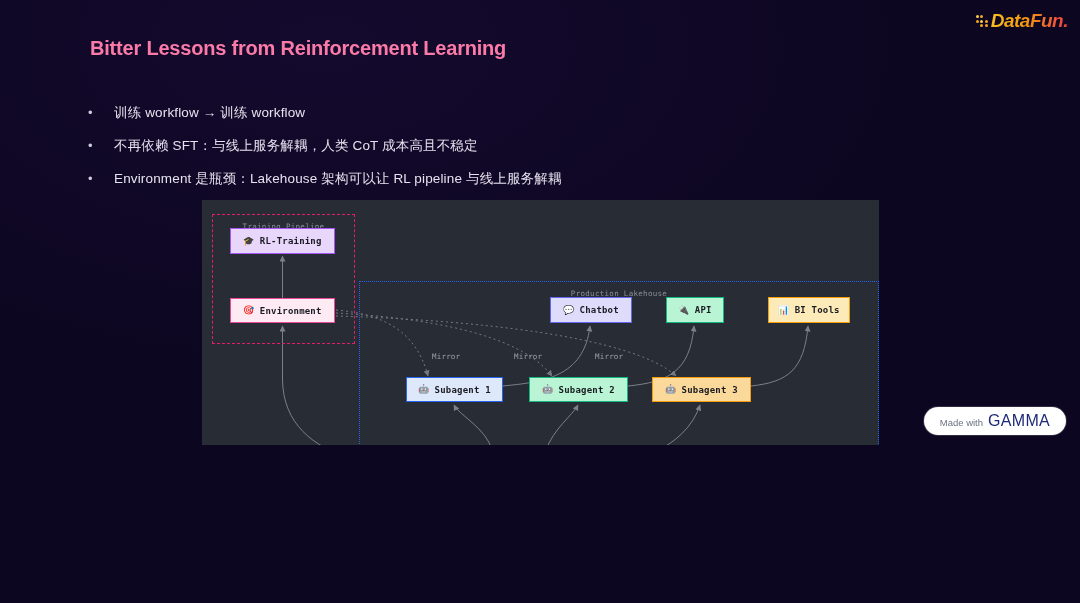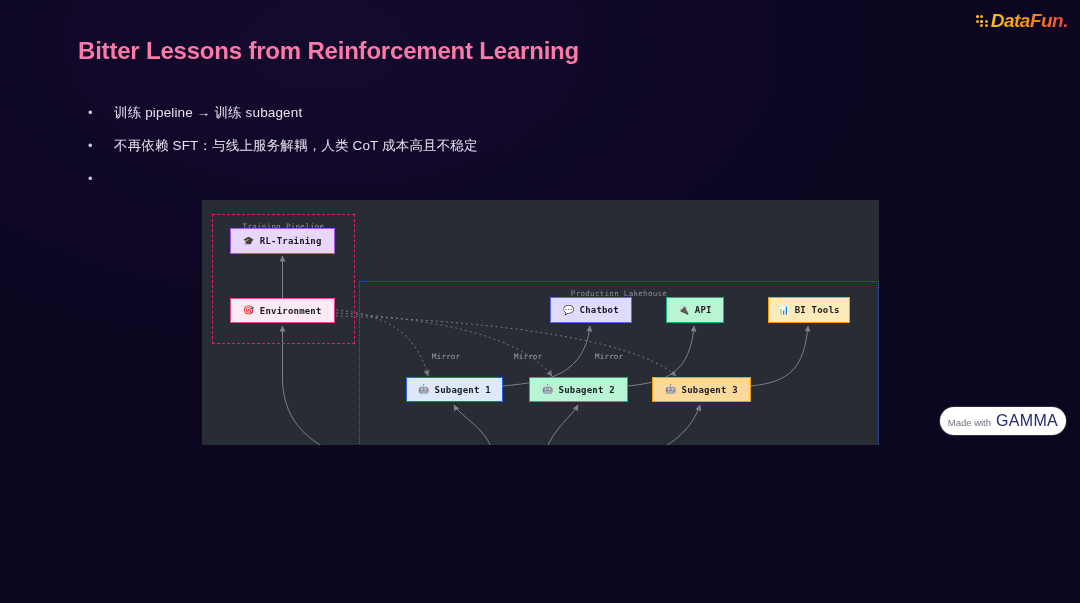--- a/index.html
+++ b/index.html
@@ -28,22 +28,22 @@
   .logo-dots i:nth-child(7){ opacity:0; }
   .logo-text {
     font-size: 19px; font-weight: bold; font-style: italic;
     letter-spacing: -0.5px;
     background: linear-gradient(100deg, #fbbf24 0%, #f59e0b 40%, #ef4444 95%);
     -webkit-background-clip: text; background-clip: text; color: transparent;
   }
 
   
   .title {
-    position: absolute; left: 78px; top: 37px;
-    font-size: 24px; font-weight: bold; color: #fb7aa8;
+    position: absolute; left: 90px; top: 37px;
+    font-size: 20px; font-weight: bold; color: #fb7aa8;
     letter-spacing: -0.2px;
   }
 
   
   .bullets { position: absolute; left: 88px; top: 104px; width: 820px; }
   .bullet { display: flex; align-items: flex-start; margin-bottom: 15px; }
   .bullet-dot {
     width: 14px; flex: 0 0 14px; color: #cfcada; font-size: 13px;
     line-height: 18px; text-align: left;
   }
@@ -131,21 +131,21 @@
     font-size: 7.5px; color: #9aa0ac; letter-spacing: 0.2px; margin-left: 40px;
   }
   #label-mirror-1 { left: 190px; top: 152px; }
   #label-mirror-2 { left: 272px; top: 152px; }
   #label-mirror-3 { left: 353px; top: 152px; }
 
   
   .gamma {
     position: absolute; right: 14px; bottom: 10px;
     background: #ffffff; border-radius: 999px;
-    padding: 5px 8px; display: flex; align-items: baseline; gap: 5px;
+    padding: 5px 16px; display: flex; align-items: baseline; gap: 5px;
     box-shadow: 0 0 0 1px rgba(255,255,255,0.15);
   }
   .gamma-made { font-size: 9.5px; color: #6b7280; }
   .gamma-name { font-size: 16px; font-weight: normal; color: #1e2a78; letter-spacing: 0.3px; }
 </style>
 </head>
 <body>
 
 <div class="slide">
 
@@ -162,28 +162,29 @@
         <i></i>
     </span>
     <span class="logo-text">DataFun.</span>
   </div>
 
   <h1 class="title">Bitter Lessons from Reinforcement Learning</h1>
 
   <div class="bullets">
     <div class="bullet">
       <span class="bullet-dot">•</span>
-      <span class="bullet-text">训练 pipeline → 训练 subagent</span>
+      <span class="bullet-text">训练 workflow → 训练 workflow</span>
     </div>
     <div class="bullet">
       <span class="bullet-dot">•</span>
       <span class="bullet-text">不再依赖 SFT：与线上服务解耦，人类 CoT 成本高且不稳定</span>
     </div>
     <div class="bullet">
       <span class="bullet-dot">•</span>
+      <span class="bullet-text">Environment 是瓶颈：Lakehouse 架构可以让 RL pipeline 与线上服务解耦</span>
     </div>
   </div>
 
   <div class="panel">
 
     <svg width="677" height="328">
       <defs>
         <marker id="ah" markerWidth="7" markerHeight="7" refX="5.5" refY="3" orient="auto">
           <path d="M0,0 L6,3 L0,6 z" fill="#8b8f99"></path>
         </marker>

